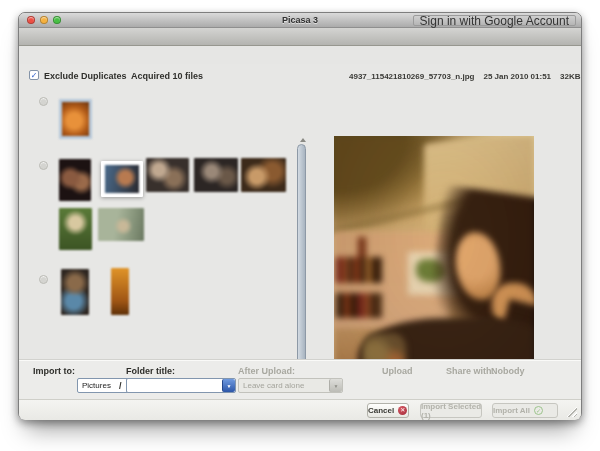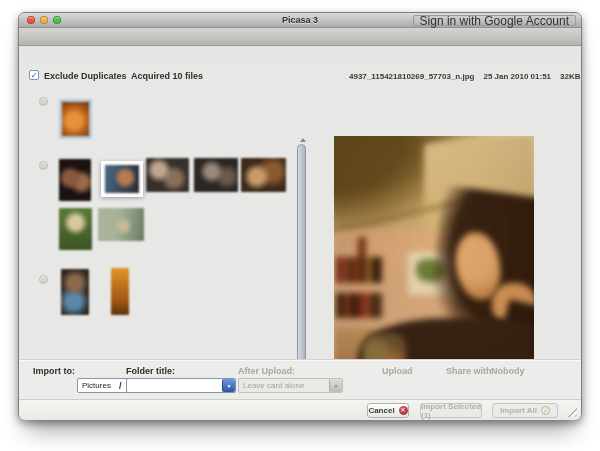--- a/index.html
+++ b/index.html
@@ -177,21 +177,21 @@
   .sel.dis { background:#e9e9e5; border-color:#c2c2bc; color:#a4a49c; }
   .sel.dis .arr { background:linear-gradient(#dededa,#bcbcb6); border-left-color:#aeaea8; color:#8e8e88; }
   .sel input { border:none; outline:none; background:transparent; width:100%;
     font-size:8px; font-family:inherit; }
 
   
   .bottombar { position:absolute; left:0; top:386px; right:0; height:21px;
     background:linear-gradient(#f4f4f1,#e9e9e5); border-top:1px solid #cfcfc9;
     border-radius:0 0 6px 6px; }
   .abtn { position:absolute; top:3px; height:15px; border-radius:3px; font-size:8px;
-    font-weight:bold; display:flex; align-items:center; justify-content:center; gap:4px; }
+    font-weight:bold; display:flex; align-items:center; justify-content:flex-start; gap:4px; }
   .a-cancel { left:348px; width:42px; background:linear-gradient(#fefefc,#e8e8e2);
     border:1px solid #b2b2aa; color:#3a3a34; }
   .redx { width:9px; height:9px; border-radius:50%; color:#fff; font-size:6px;
     line-height:9px; text-align:center; font-weight:bold;
     background:radial-gradient(circle at 35% 30%, #d85a64, #a02838); }
   .a-sel { left:401px; width:62px; background:#eaeae6; border:1px solid #c6c6c0; color:#b2b2aa; }
   .a-all { left:473px; width:66px; background:#eaeae6; border:1px solid #c6c6c0; color:#b2b2aa; }
   .greenc { width:9px; height:9px; border-radius:50%; border:1px solid #9cc48c;
     color:#9cc48c; font-size:6px; line-height:8px; text-align:center; }
   .grip { position:absolute; right:4px; bottom:3px; width:11px; height:11px;

